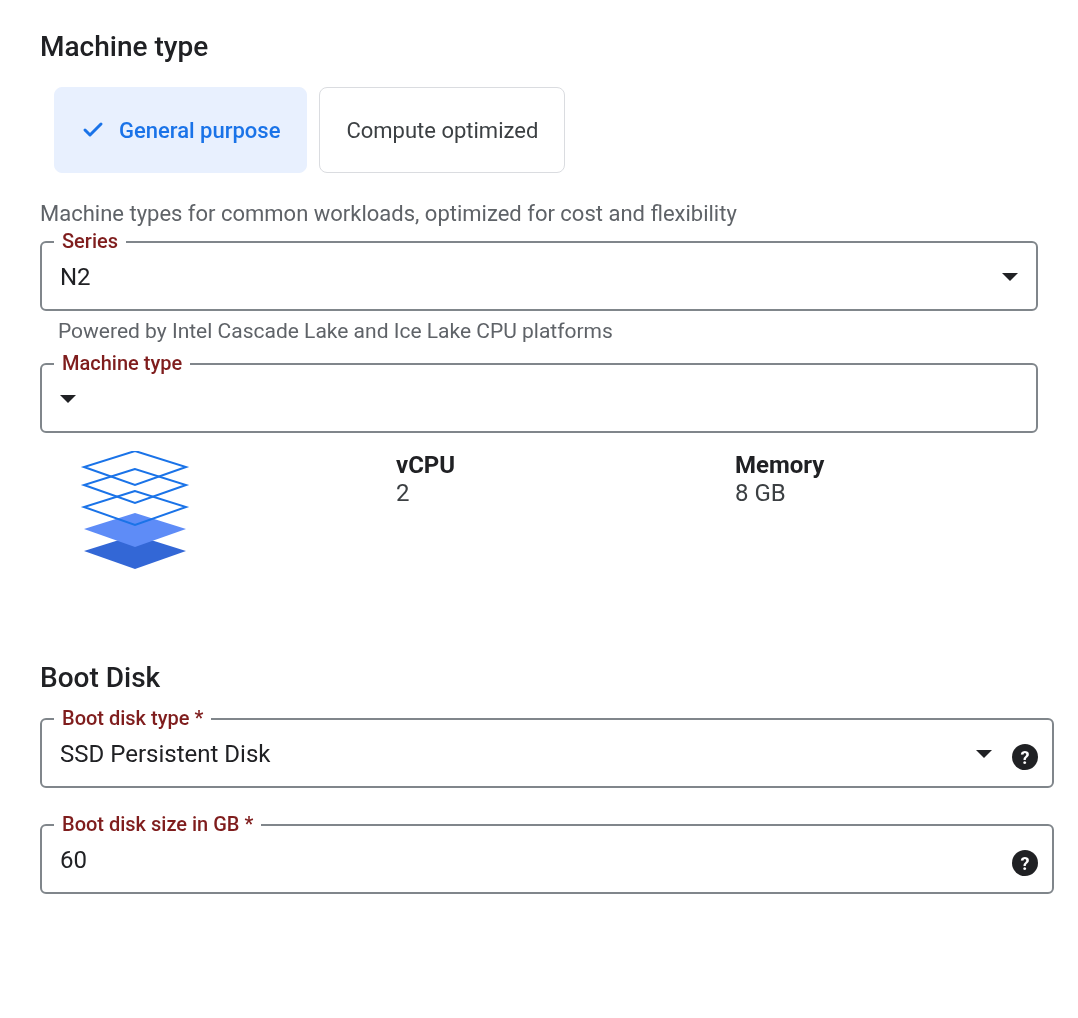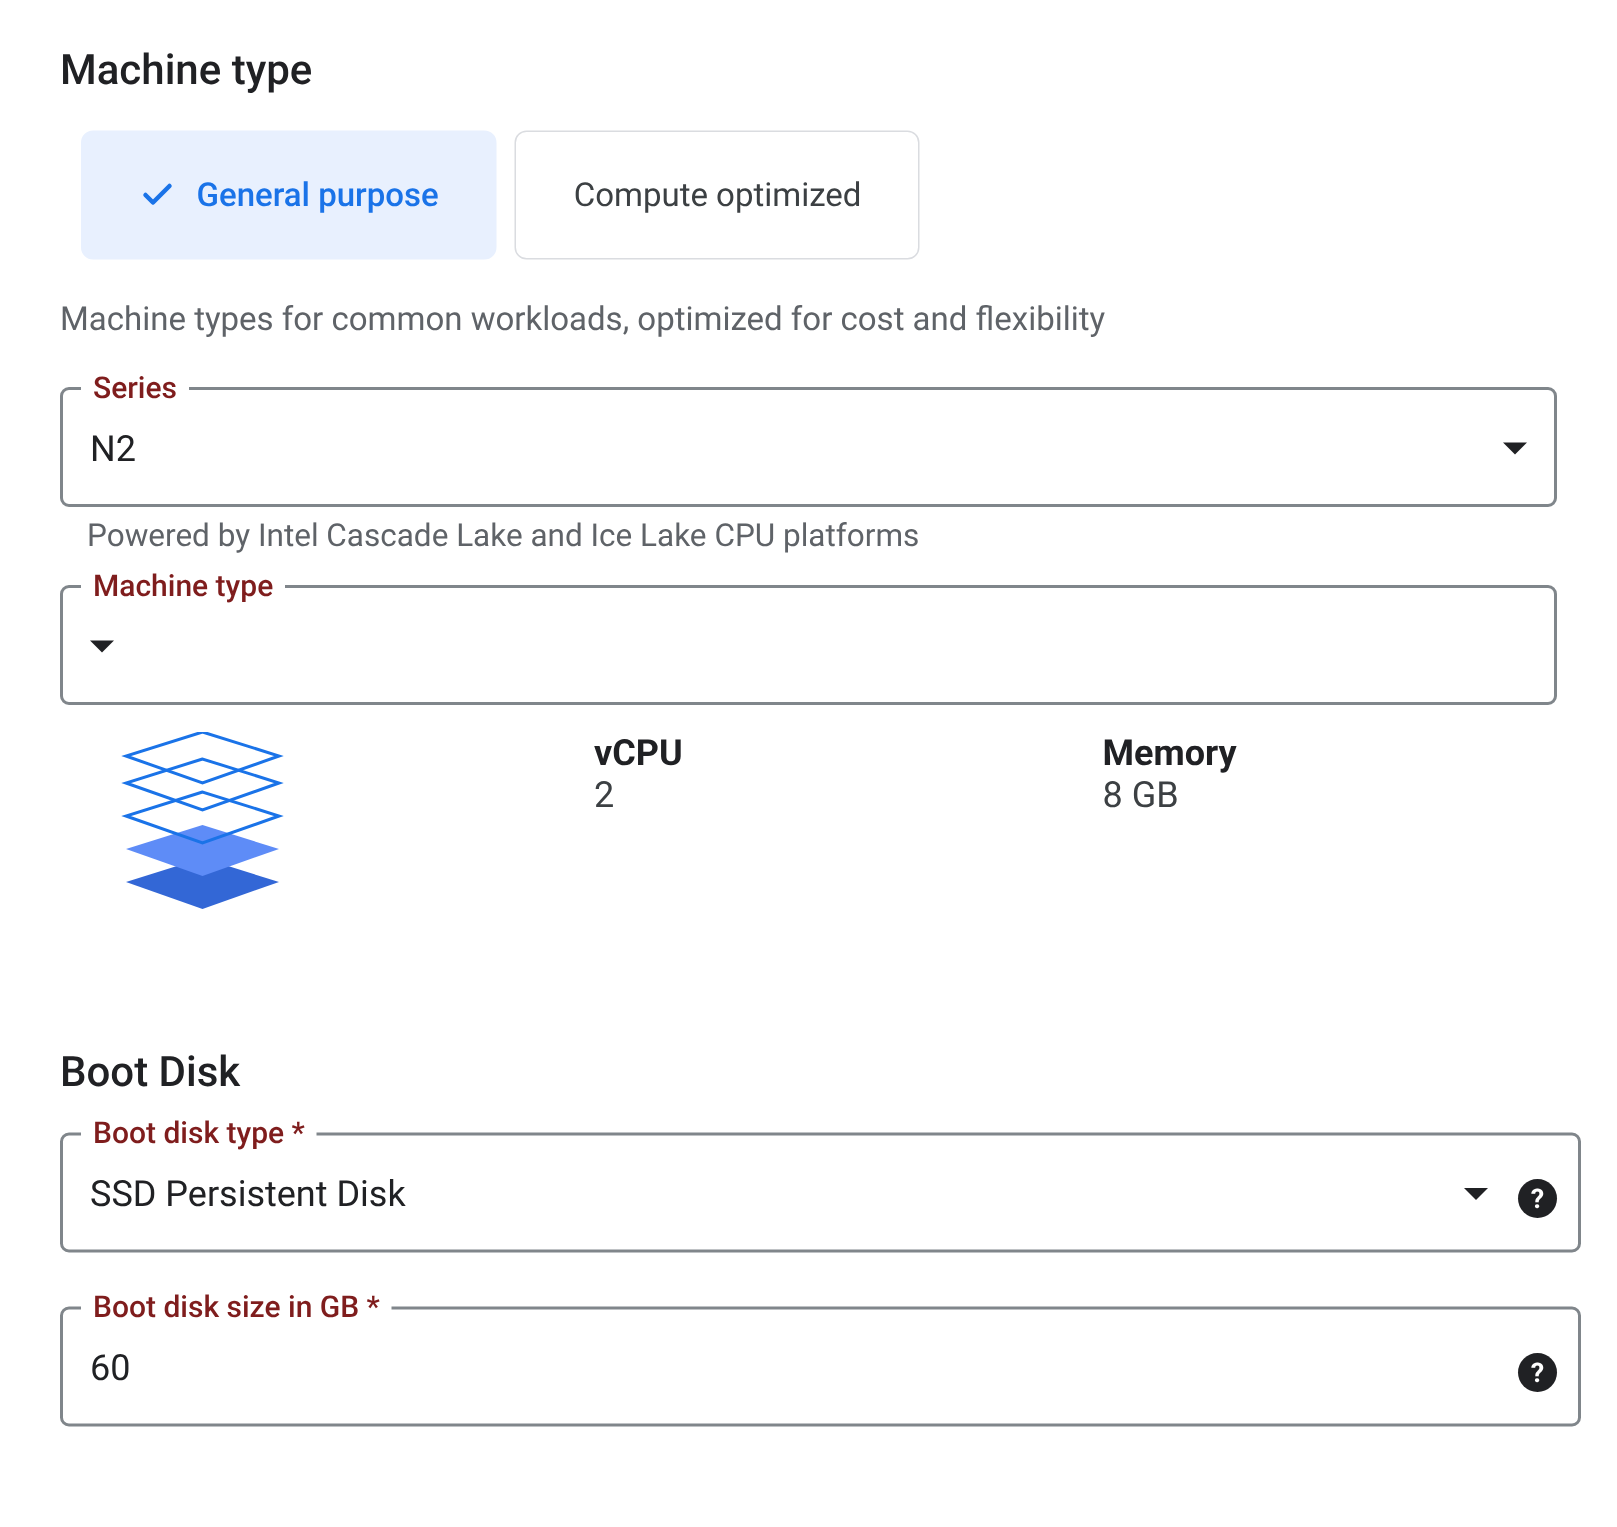--- a/index.html
+++ b/index.html
@@ -18,21 +18,21 @@
     .tabs {
       display: flex;
       gap: 12px;
       margin-bottom: 28px;
       padding-left: 14px;
     }
     .tab {
       display: flex;
       align-items: center;
       gap: 14px;
-      padding: 0 38px;
+      padding: 0 26px;
       height: 86px;
       border: 1px solid #dadce0;
       border-radius: 8px;
       font-size: 22px;
       color: #3c4043;
       cursor: pointer;
       background: #fff;
     }
     .tab.active {
       background: #e8f0fe;
@@ -42,34 +42,34 @@
     }
     .check-icon {
       width: 24px;
       height: 24px;
       display: none;
     }
     .tab.active .check-icon { display: block; }
     .description {
       font-size: 22px;
       color: #5f6368;
-      margin-bottom: 32px;
+      margin-bottom: 15px;
     }
     .field-wrap {
       position: relative;
       margin-bottom: 8px;
     }
     .field-outline {
       border: 2px solid #80868b;
       border-radius: 6px;
       padding: 20px 18px 18px;
       display: flex;
       align-items: center;
       justify-content: space-between;
-      height: 80px;
+      height: 70px;
     }
     .field-label {
       position: absolute;
       top: -12px;
       left: 14px;
       background: #fff;
       padding: 0 8px;
       font-size: 20px;
       font-weight: 500;
       color: #7f1d1d;

